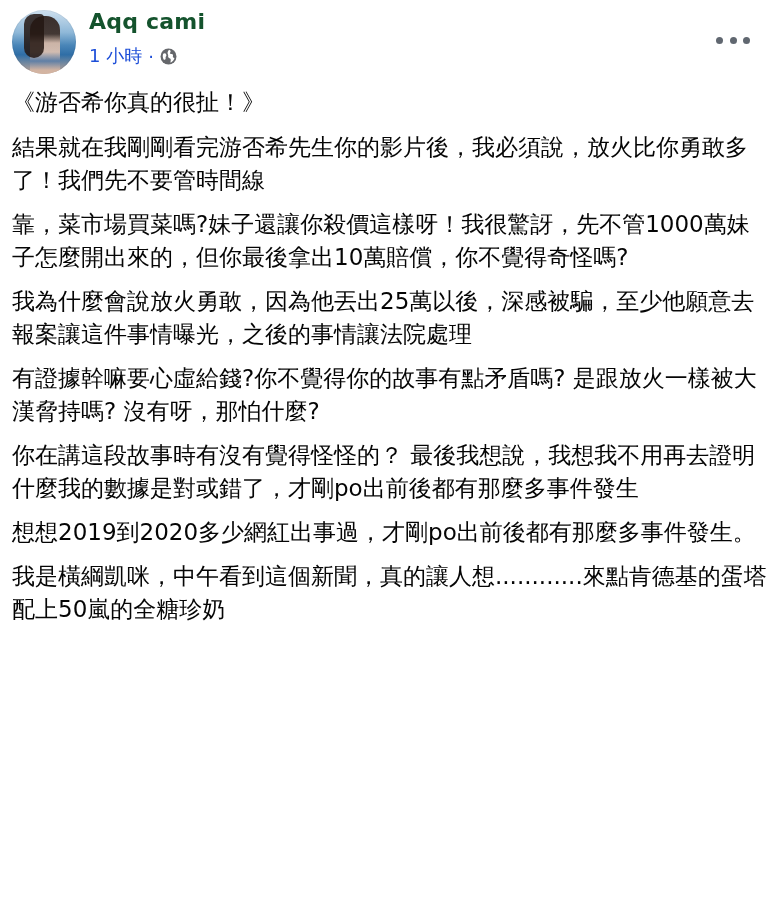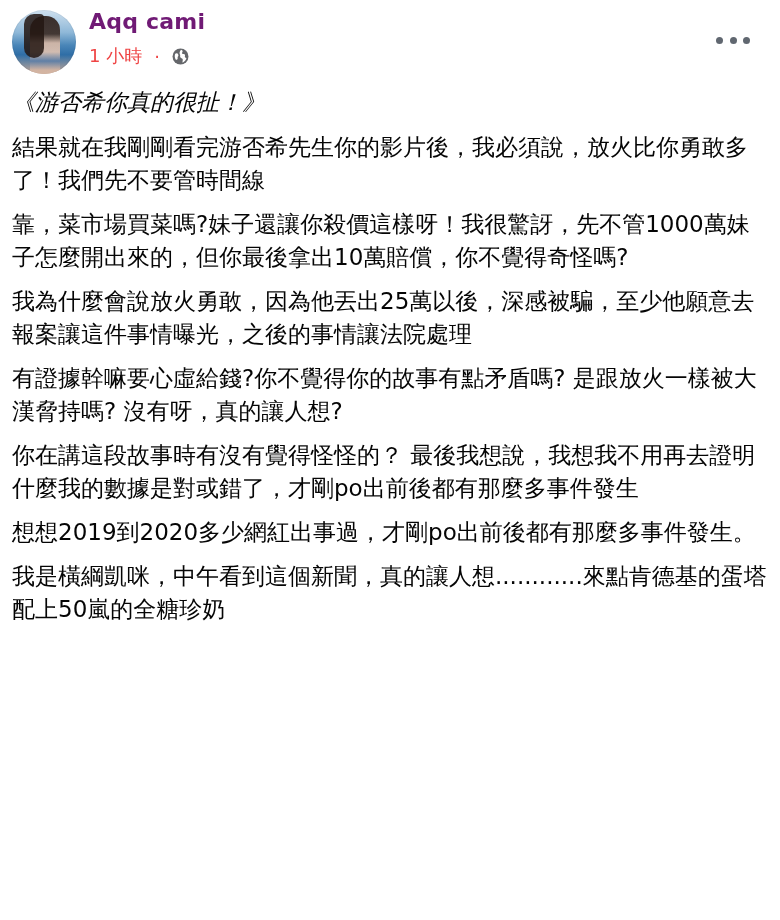--- a/index.html
+++ b/index.html
@@ -40,31 +40,31 @@
     width: 20px; height: 44px;
     border-radius: 10px 4px 10px 10px;
     background: #231612;
     opacity: 0.85;
   }
   .name {
     position: absolute;
     left: 89px; top: 9px;
     font-size: 22px;
     font-weight: bold;
-    color: #701a75;
+    color: #14532d;
     letter-spacing: 0.2px;
   }
   .meta {
     position: absolute;
     left: 89px; top: 44px;
     font-size: 18px;
-    color: #ef4444;
+    color: #1d4ed8;
     display: flex;
     align-items: center;
-    gap: 12px;
+    gap: 6px;
   }
   .meta .dot { font-size: 18px; }
   .globe {
     width: 17px; height: 17px;
     display: inline-block;
   }
   .more {
     position: absolute;
     left: 716px; top: 30px;
     width: 34px; height: 20px;
@@ -84,21 +84,20 @@
   .post-body p {
     margin: 0 0 11px 0;
     font-size: 23px;
     line-height: 33px;
     color: #050505;
     letter-spacing: 0px;
     word-break: break-all;
   }
   .post-body p.title {
     margin-bottom: 12px;
-    font-style: italic;
   }
 </style>
 </head>
 <body>
 
 <div class="header">
   <div class="avatar">
     <div class="figure"></div>
     <div class="hair"></div>
   </div>
@@ -117,17 +116,17 @@
     <span></span>
     <span></span>
   </div>
 </div>
 
 <div class="post-body">
   <p class="title">《游否希你真的很扯！》</p>
   <p>結果就在我剛剛看完游否希先生你的影片後，我必須說，放火比你勇敢多了！我們先不要管時間線</p>
   <p>靠，菜市場買菜嗎?妹子還讓你殺價這樣呀！我很驚訝，先不管1000萬妹子怎麼開出來的，但你最後拿出10萬賠償，你不覺得奇怪嗎?</p>
   <p>我為什麼會說放火勇敢，因為他丟出25萬以後，深感被騙，至少他願意去報案讓這件事情曝光，之後的事情讓法院處理</p>
-  <p>有證據幹嘛要心虛給錢?你不覺得你的故事有點矛盾嗎?  是跟放火一樣被大漢脅持嗎?  沒有呀，真的讓人想?</p>
+  <p>有證據幹嘛要心虛給錢?你不覺得你的故事有點矛盾嗎?  是跟放火一樣被大漢脅持嗎?  沒有呀，那怕什麼?</p>
   <p>你在講這段故事時有沒有覺得怪怪的？ 最後我想說，我想我不用再去證明什麼我的數據是對或錯了，才剛po出前後都有那麼多事件發生</p>
   <p>想想2019到2020多少網紅出事過，才剛po出前後都有那麼多事件發生。</p>
   <p>我是橫綱凱咪，中午看到這個新聞，真的讓人想............來點肯德基的蛋塔配上50嵐的全糖珍奶</p>
 </div>
 
 </body></html>

